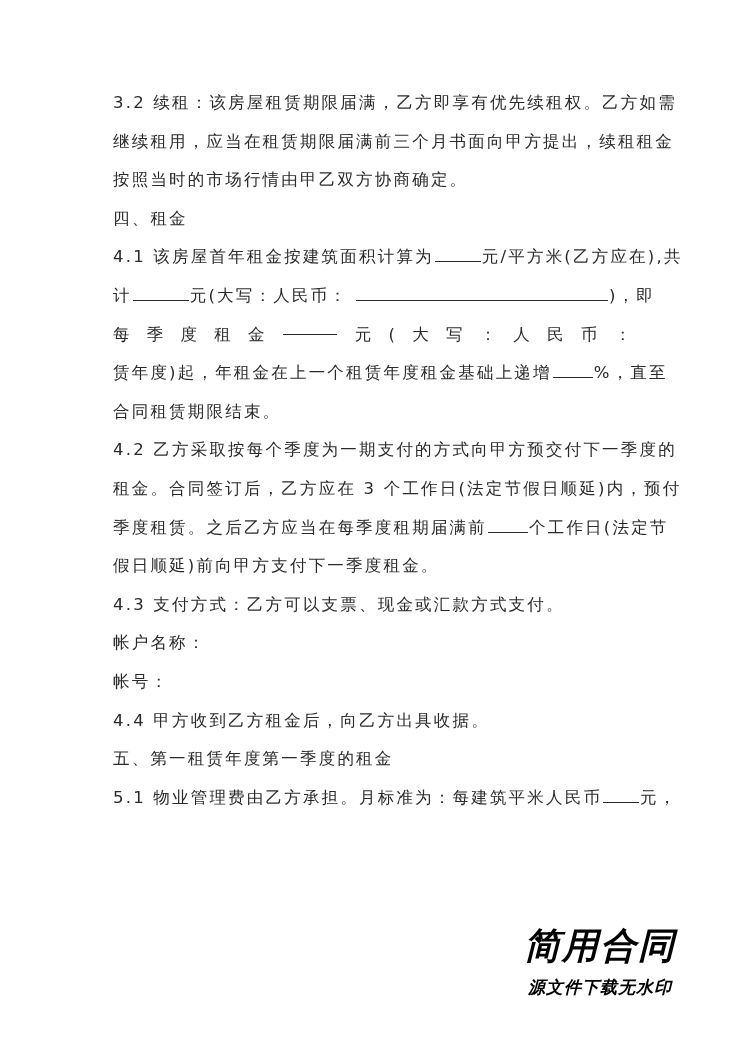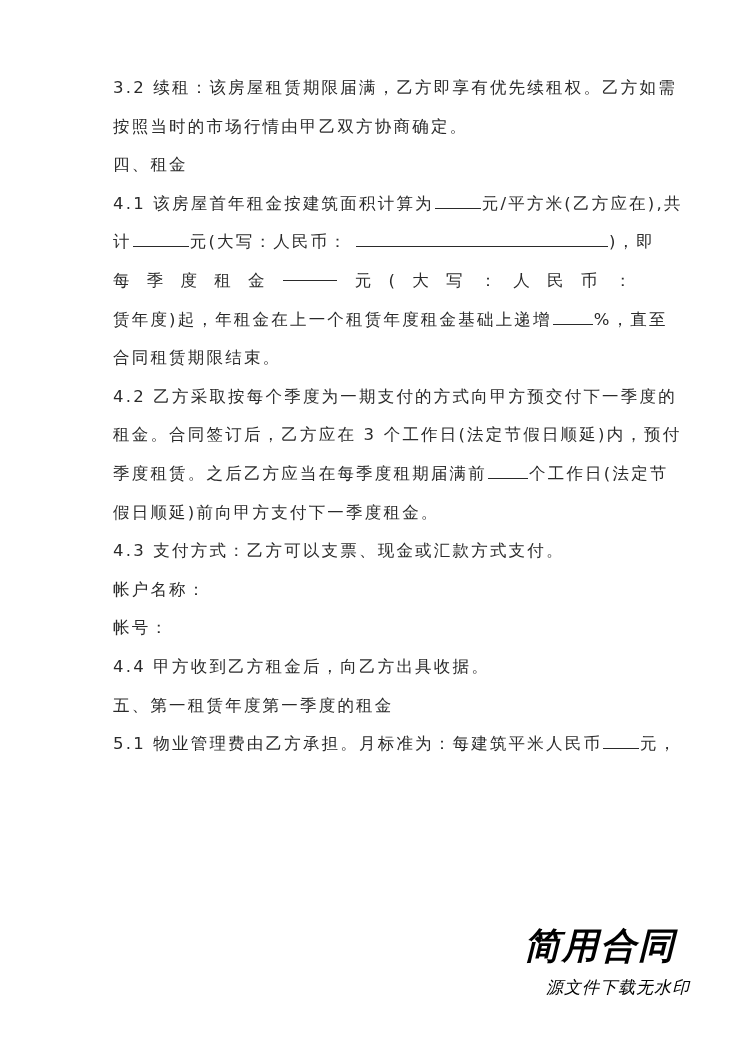--- a/index.html
+++ b/index.html
@@ -18,21 +18,21 @@
     .page {
       position: absolute;
       left: 0; top: 0;
       width: 742px;
       height: 1049px;
       background: #ffffff;
     }
     .content {
       position: absolute;
       left: 113px;
-      top: 69px;
+      top: 84px;
       width: 518px;
     }
     .line {
       height: 38.6px;
       line-height: 38.6px;
       font-size: 16.5px;
       letter-spacing: 2.2px;
       white-space: nowrap;
       overflow: visible;
     }
@@ -60,35 +60,35 @@
     }
     .wm-main {
       font-size: 36px;
       font-weight: bold;
       font-style: italic;
       letter-spacing: 2px;
       line-height: 44px;
     }
     .wm-sub {
       font-size: 17px;
-      font-weight: normal;
+      font-weight: bold;
       font-style: italic;
       letter-spacing: 1px;
       line-height: 30px;
       margin-top: 4px;
-      text-align: right;
     }
   </style>
 </head>
 <body>
 
 <div class="page">
   <div class="content">
 
     <div class="line">3.2 续租：该房屋租赁期限届满，乙方即享有优先续租权。乙方如需</div>
+    <div class="line">继续租用，应当在租赁期限届满前三个月书面向甲方提出，续租租金</div>
     <div class="line">按照当时的市场行情由甲乙双方协商确定。</div>
 
     <div class="line">四、租金</div>
 
     <div class="line">
       <span>4.1 该房屋首年租金按建筑面积计算为</span><span class="blank" style="width:46px"></span><span>元/平方米(乙方应在),共</span>
     </div>
     <div class="line">
       <span>计</span><span class="blank" style="width:56px"></span><span>元(大写：人民币：</span><span class="blank" style="width:252px;margin-left:8px"></span><span>)，即</span>
     </div>

